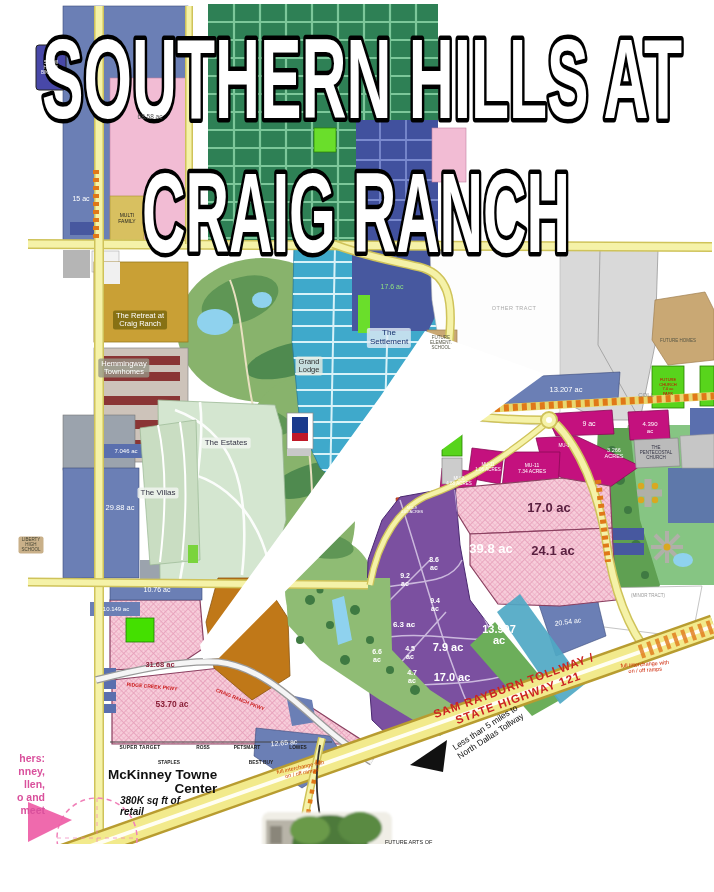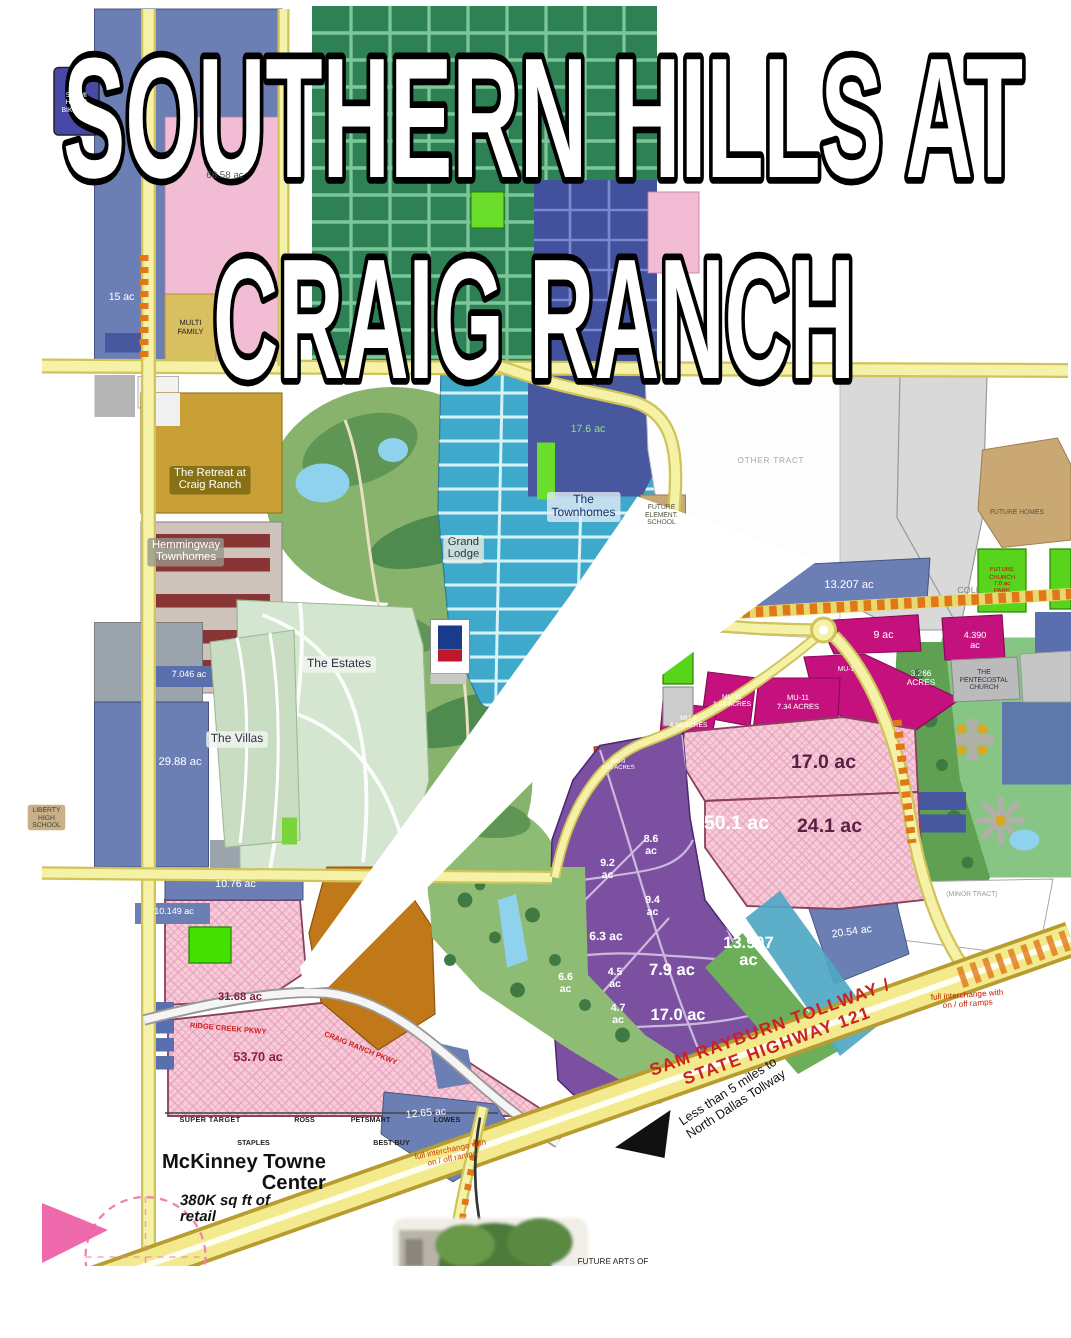--- a/index.html
+++ b/index.html
@@ -290,21 +290,21 @@
 <div class="lbl w" style="left:51px;top:68px;font-size:4.5px;">50+ MI
 HIKE &amp;
 BIKE TRL</div>
 <div class="lbl chip w" style="left:140px;top:304px;font-size:7.5px;background:rgba(125,106,16,.88);margin-top:16px;">The Retreat at
 Craig Ranch</div>
 <div class="lbl chip w" style="left:124px;top:368px;font-size:7.5px;background:rgba(150,150,135,.8);">Hemmingway
 Townhomes</div>
 <div class="lbl chip" style="left:226px;top:443px;font-size:8px;color:#334;background:rgba(240,244,238,.85);">The Estates</div>
 <div class="lbl chip" style="left:158px;top:493px;font-size:8px;color:#334;background:rgba(240,244,238,.85);">The Villas</div>
 <div class="lbl chip" style="left:389px;top:338px;font-size:8px;color:#16306e;background:rgba(225,235,245,.8);">The
-Townhomes</div>
+Settlement</div>
 <div class="lbl chip" style="left:309px;top:366px;font-size:7.5px;color:#333;background:rgba(232,236,226,.8);">Grand
 Lodge</div>
 <div class="lbl" style="left:127px;top:219px;font-size:5px;color:#222;">MULTI
 FAMILY</div>
 <div class="lbl w" style="left:81px;top:199px;font-size:7px;">15 ac</div>
 <div class="lbl" style="left:150px;top:117px;font-size:6.5px;color:#555;">68.58 ac</div>
 <div class="lbl" style="left:392px;top:287px;font-size:7px;color:#8ee080;">17.6 ac</div>
 <div class="lbl" style="left:514px;top:308px;font-size:5.5px;color:#aaa;letter-spacing:.5px;">OTHER TRACT</div>
 <div class="lbl" style="left:441px;top:343px;font-size:4.5px;color:#554;">FUTURE
 ELEMENT.
@@ -331,21 +331,21 @@
 <div class="lbl w" style="left:488px;top:467px;font-size:4.5px;">MU-11
 1.06 ACRES</div>
 <div class="lbl w" style="left:532px;top:469px;font-size:5px;">MU-11
 7.34 ACRES</div>
 <div class="lbl w" style="left:459px;top:481px;font-size:4.5px;">MU-8
 4.88 ACRES</div>
 <div class="lbl w" style="left:412px;top:510px;font-size:4px;">MU-9
 4.05 ACRES</div>
 <div class="lbl bold" style="left:549px;top:508px;font-size:13px;color:#5a2040;">17.0 ac</div>
 <div class="lbl bold" style="left:553px;top:551px;font-size:13px;color:#5a2040;">24.1 ac</div>
-<div class="lbl w bold" style="left:491px;top:549px;font-size:13px;">50.1 ac</div>
+<div class="lbl w bold" style="left:491px;top:549px;font-size:13px;">39.8 ac</div>
 <div class="lbl w bold" style="left:434px;top:564px;font-size:7px;">8.6
 ac</div>
 <div class="lbl w bold" style="left:405px;top:580px;font-size:7px;">9.2
 ac</div>
 <div class="lbl w bold" style="left:435px;top:605px;font-size:7px;">9.4
 ac</div>
 <div class="lbl w bold" style="left:383px;top:625px;font-size:8px;padding-left:42px;">6.3 ac</div>
 <div class="lbl w bold" style="left:377px;top:656px;font-size:7px;">6.6
 ac</div>
 <div class="lbl w bold" style="left:410px;top:653px;font-size:7px;">4.5
@@ -381,13 +381,18 @@
 <div class="lbl" style="left:140px;top:748px;font-size:4.8px;color:#222;font-weight:bold;letter-spacing:.3px;">SUPER TARGET</div>
 <div class="lbl" style="left:203px;top:748px;font-size:4.8px;color:#222;font-weight:bold;">ROSS</div>
 <div class="lbl" style="left:247px;top:748px;font-size:4.8px;color:#222;font-weight:bold;">PETSMART</div>
 <div class="lbl" style="left:298px;top:748px;font-size:4.8px;color:#222;font-weight:bold;">LOWES</div>
 <div class="lbl" style="left:169px;top:763px;font-size:4.8px;color:#222;font-weight:bold;">STAPLES</div>
 <div class="lbl" style="left:261px;top:763px;font-size:4.8px;color:#222;font-weight:bold;">BEST BUY</div>
 <div class="lbl leftal bold" style="left:108px;top:782px;font-size:13.5px;color:#111;text-align:right;line-height:1.05;">McKinney Towne
 Center</div>
 <div class="lbl leftal bold" style="left:120px;top:806px;font-size:10px;color:#111;text-align:left;line-height:1.1;font-style:italic;">380K sq ft of
 retail</div>
+<div class="lbl bold" style="left:2px;top:752px;width:43px;transform:none;text-align:right;font-size:10.5px;color:#d9509c;line-height:13px;">hers:
+nney,
+llen,
+o and
+meet</div>
 </div>
 
 </body></html>

